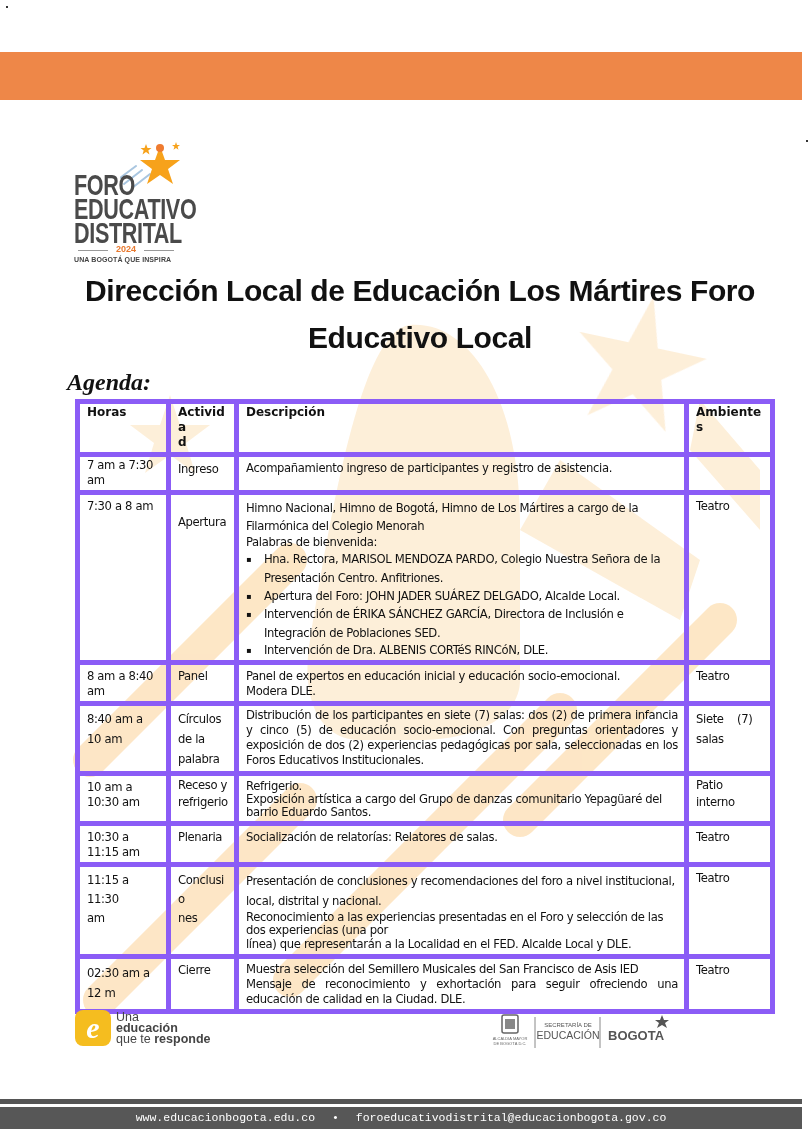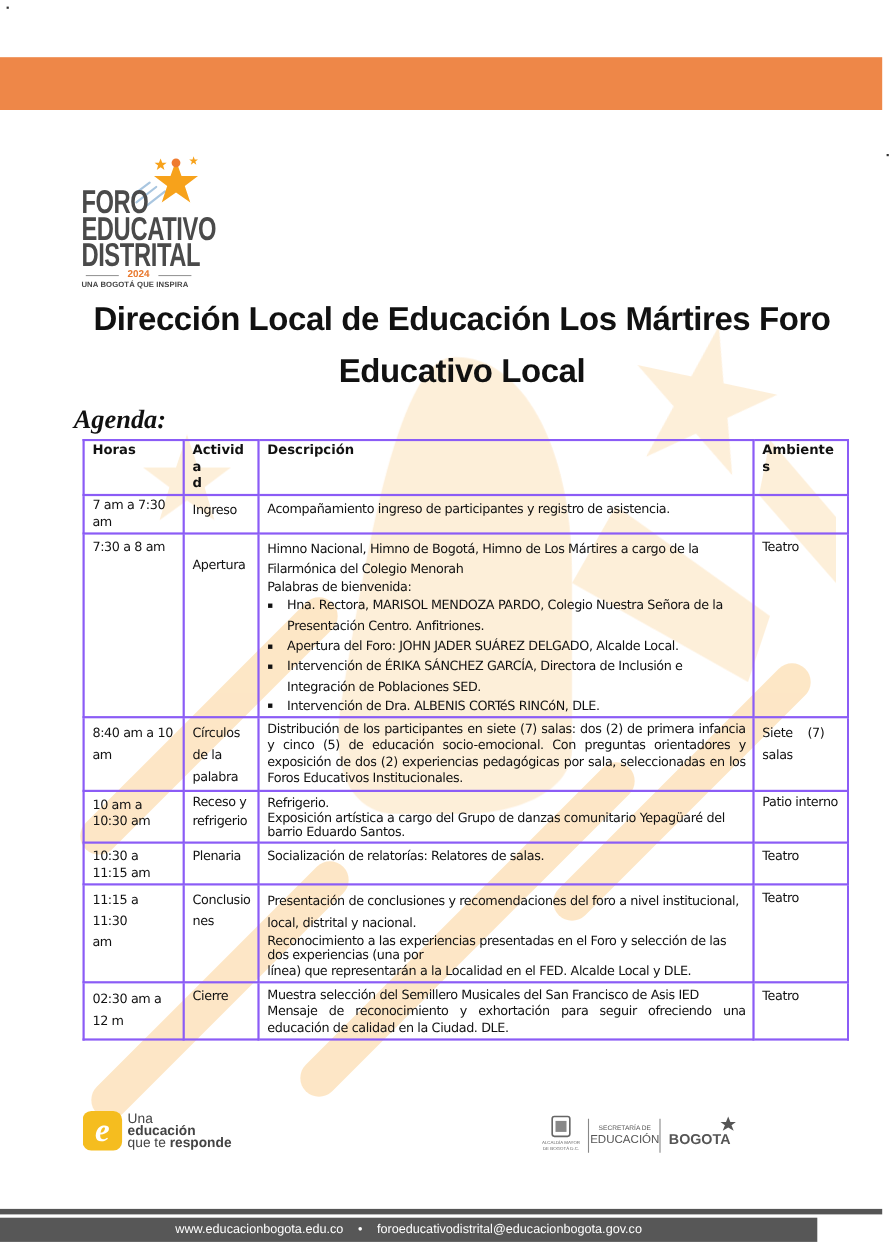--- a/index.html
+++ b/index.html
@@ -27,36 +27,36 @@
   .title { position: absolute; left: 40px; width: 760px; text-align: center; z-index: 2;
     font-family: "Liberation Sans", sans-serif; font-weight: bold; font-size: 30px; color: #111; letter-spacing: -0.4px; }
   .title.t1 { top: 274px; }
   .title.t2 { top: 321px; }
   .agenda { position: absolute; left: 67px; top: 369px; z-index: 2;
     font-family: "Liberation Serif", serif; font-style: italic; font-weight: bold; font-size: 24px; color: #111; }
   table.agenda-table {
     position: absolute; left: 75px; top: 399px; width: 695px; border-collapse: collapse; z-index: 2;
     font-family: "DejaVu Sans", sans-serif; font-size: 11.6px; line-height: 15px; color: #111; table-layout: fixed;
   }
-  .agenda-table th, .agenda-table td { border: 2px solid #8b5cf6; vertical-align: top; padding: 1px 6px 2px 7px; text-align: left; word-wrap: break-word; }
+  .agenda-table th, .agenda-table td { border: 5px solid #8b5cf6; vertical-align: top; padding: 1px 6px 2px 7px; text-align: left; word-wrap: break-word; }
   .agenda-table th { font-weight: bold; font-size: 12px; }
   .agenda-table td { letter-spacing: -0.35px; }
   .agenda-table td.c1 { line-height: 17px; }
   .agenda-table td ul { margin: 0; padding-left: 18px; list-style: none; }
   .agenda-table td ul li { position: relative; }
   .agenda-table td ul li::before { content: "▪"; position: absolute; left: -18px; top: 0; font-size: 8px; }
   .agenda-table td .line { display: block; }
   .agenda-table td.just { text-align: justify; }
   .bottom-logo-left { position: absolute; left: 75px; top: 1010px; width: 170px; height: 40px; z-index: 2; }
   .bottom-logo-left .ebox { position: absolute; left: 0; top: 0; width: 36px; height: 36px; background: #f5bd1f; border-radius: 8px; color: #fff; font-weight: bold; font-size: 30px; line-height: 36px; text-align: center; font-family: "Liberation Serif", serif; font-style: italic; }
   .bottom-logo-left .t { position: absolute; left: 41px; font-family: "Liberation Sans", sans-serif; color: #444; font-size: 12.5px; line-height: 11px; white-space: nowrap; }
   .bottom-logo-right { position: absolute; left: 490px; top: 1012px; width: 210px; height: 40px; z-index: 2; }
   .footer-stripe { position: absolute; left: 0; top: 1099px; width: 802px; height: 5px; background: #555; z-index: 2; }
-  .footer-bar { position: absolute; left: 0; top: 1107px; width: 743px; height: 22px; background: #575757; z-index: 2;
-    color: #fff; font-family: Liberation Sans, sans-serif; font-size: 11.5px; line-height: 22px; text-align: center; }
+  .footer-bar { position: absolute; left: 0; top: 1107px; width: 802px; height: 22px; background: #575757; z-index: 2;
+    color: #fff; font-family: Liberation Mono, monospace; font-size: 11.5px; line-height: 22px; text-align: center; }
   .footer-bar .dot { margin: 0 10px; }
 </style>
 </head>
 <body>
 
 <svg class="watermark" viewBox="0 0 810 1132">
   <g fill="#fdecd3" opacity="0.85">
     <path d="M410 325 C 470 320, 520 400, 520 520 L 520 680 C 520 720, 470 740, 420 740 L 360 740 C 320 740, 300 700, 310 640 C 330 520, 360 330, 410 325 Z"></path>
     <polygon points="640,295 655,345 705,345 665,375 680,425 640,395 600,425 615,375 575,345 625,345" transform="rotate(12 640 360)"></polygon>
     <polygon points="170,395 180,425 210,425 186,443 195,473 170,455 145,473 154,443 130,425 160,425"></polygon>
@@ -132,20 +132,29 @@
         <ul>
           <li style="line-height:19px">Hna. Rectora, MARISOL MENDOZA PARDO, Colegio Nuestra Señora de la Presentación Centro. Anfitriones.</li>
           <li style="line-height:17px">Apertura del Foro: JOHN JADER SUÁREZ DELGADO, Alcalde Local.</li>
           <li style="line-height:19px">Intervención de ÉRIKA SÁNCHEZ GARCÍA, Directora de Inclusión e Integración de Poblaciones SED.</li>
           <li style="line-height:15px">Intervención de Dra. ALBENIS CORTéS RINCóN, DLE.</li>
         </ul>
       </td>
       <td style="padding-top:4px">Teatro</td>
     </tr>
     <tr>
+      <td style="padding-top:4px">8 am a 8:40 am</td>
+      <td style="padding-top:4px">Panel</td>
+      <td style="padding-top:4px">
+        <span class="line">Panel de expertos en educación inicial y educación socio-emocional.</span>
+        <span class="line">Modera DLE.</span>
+      </td>
+      <td style="padding-top:4px">Teatro</td>
+    </tr>
+    <tr>
       <td class="c1" style="padding-top:3px;line-height:20px">8:40 am a 10 am</td>
       <td class="c1" style="padding-top:3px;line-height:20px">Círculos de la palabra</td>
       <td class="just" style="padding-top:2px">
         <span class="line">Distribución de los participantes en siete (7) salas: dos (2) de primera infancia y cinco (5) de educación socio-emocional. Con preguntas orientadores y exposición de dos (2) experiencias pedagógicas por sala, seleccionadas en los Foros Educativos Institucionales.</span>
       </td>
       <td style="padding-top:3px;line-height:20px;word-spacing:10px">Siete (7) salas</td>
     </tr>
     <tr>
       <td style="padding-top:4px">10 am a 10:30 am</td>
       <td style="padding-top:1px;line-height:17px">Receso y refrigerio</td>

